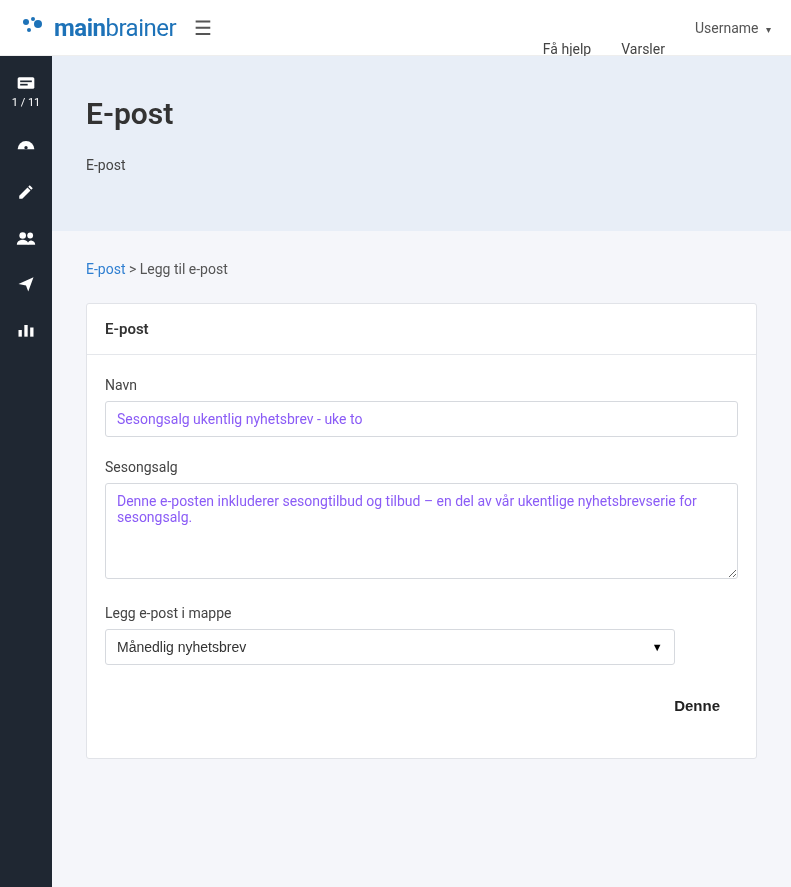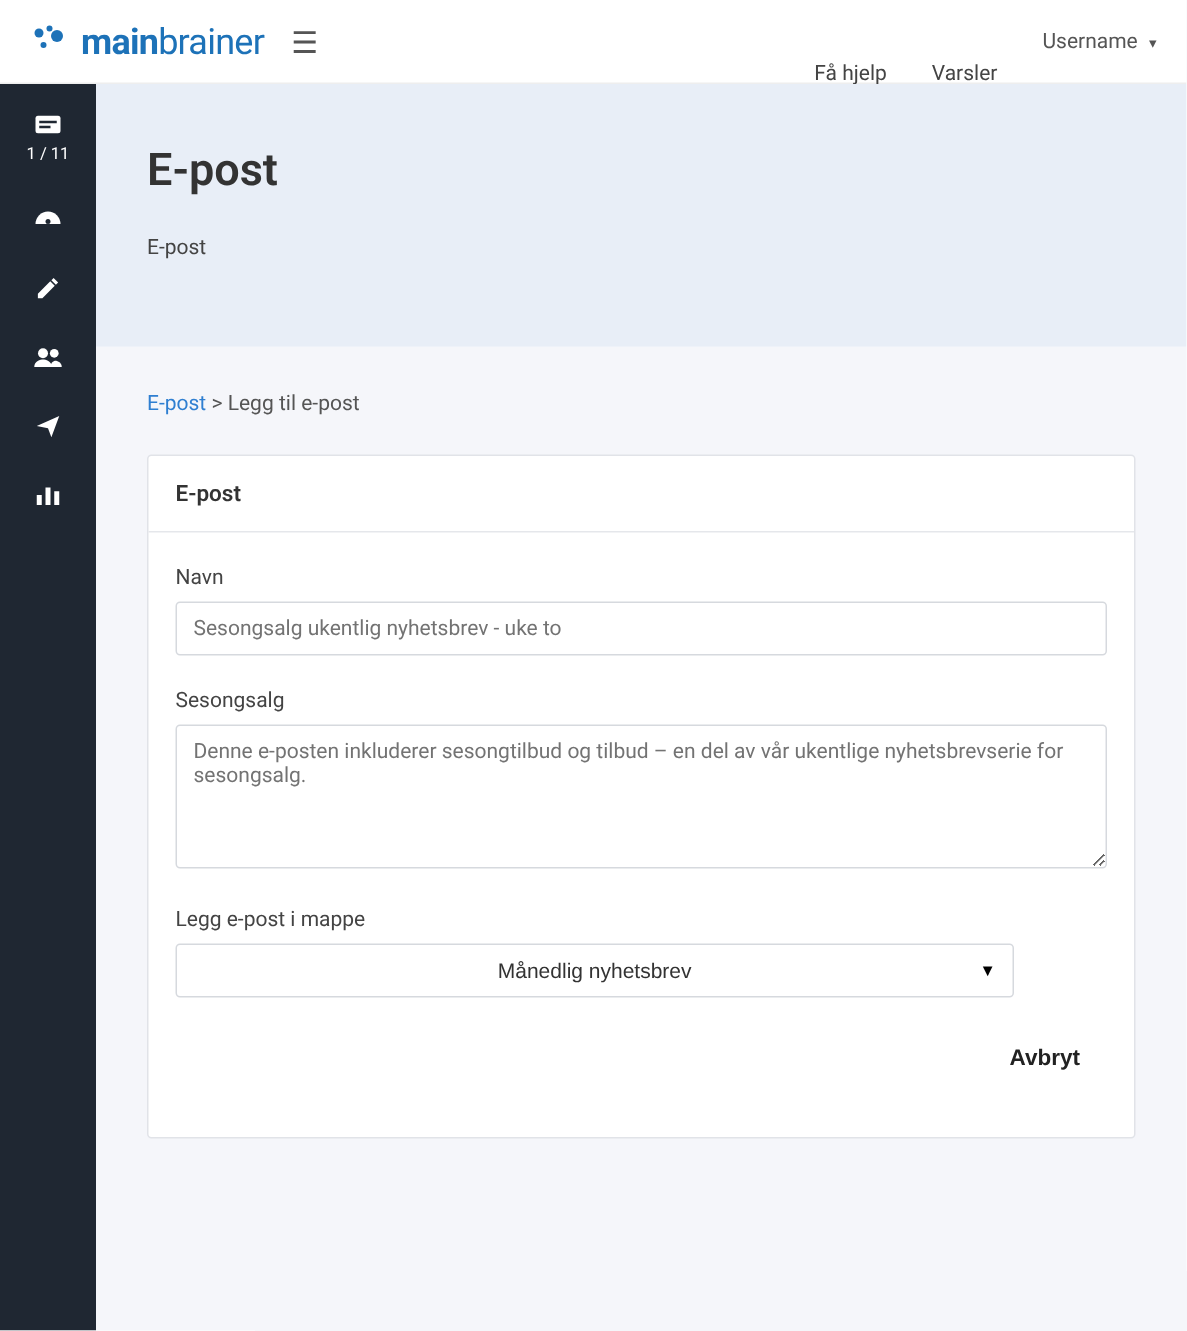--- a/index.html
+++ b/index.html
@@ -68,21 +68,21 @@
 }
 .user-caret {
   font-size: 10px;
   margin-left: 4px;
 }
 .layout {
   display: flex;
   height: calc(100% - 56px);
 }
 .sidebar {
-  width: 64px;
+  width: 52px;
   background: #1f2732;
   display: flex;
   flex-direction: column;
   align-items: center;
   padding-top: 18px;
   gap: 28px;
 }
 .sidebar-item {
   display: flex;
   flex-direction: column;
@@ -155,41 +155,41 @@
   font-size: 14px;
   color: #444;
   margin-bottom: 8px;
 }
 .form-input {
   width: 100%;
   padding: 9px 11px;
   font-size: 14px;
   border: 1px solid #d6d9de;
   border-radius: 3px;
-  color: #737373;
+  color: #8b5cf6;
   font-family: inherit;
 }
 textarea.form-input {
   height: 96px;
   resize: vertical;
 }
 .select-wrap {
   position: relative;
   width: 90%;
 }
 .form-select {
   width: 100%;
   padding: 9px 11px;
   font-size: 14px;
   border: 1px solid #d6d9de;
   border-radius: 3px;
   color: #333;
   background: #fff;
   cursor: pointer;
-  text-align: center;
+  text-align: left;
 }
 .select-caret {
   position: absolute;
   right: 12px;
   top: 50%;
   transform: translateY(-50%);
   font-size: 11px;
   pointer-events: none;
 }
 .card-footer {
@@ -331,19 +331,19 @@
 
         <div class="form-group">
           <label class="form-label">Legg e-post i mappe</label>
           <div class="select-wrap">
             <button type="button" class="form-select">Månedlig nyhetsbrev</button>
             <span class="select-caret">▼</span>
           </div>
         </div>
 
         <div class="card-footer">
-          <button class="btn-cancel">Avbryt</button>
+          <button class="btn-cancel">Denne</button>
         </div>
 
       </div>
     </div>
   </div>
 </div>
 
 </body></html>

